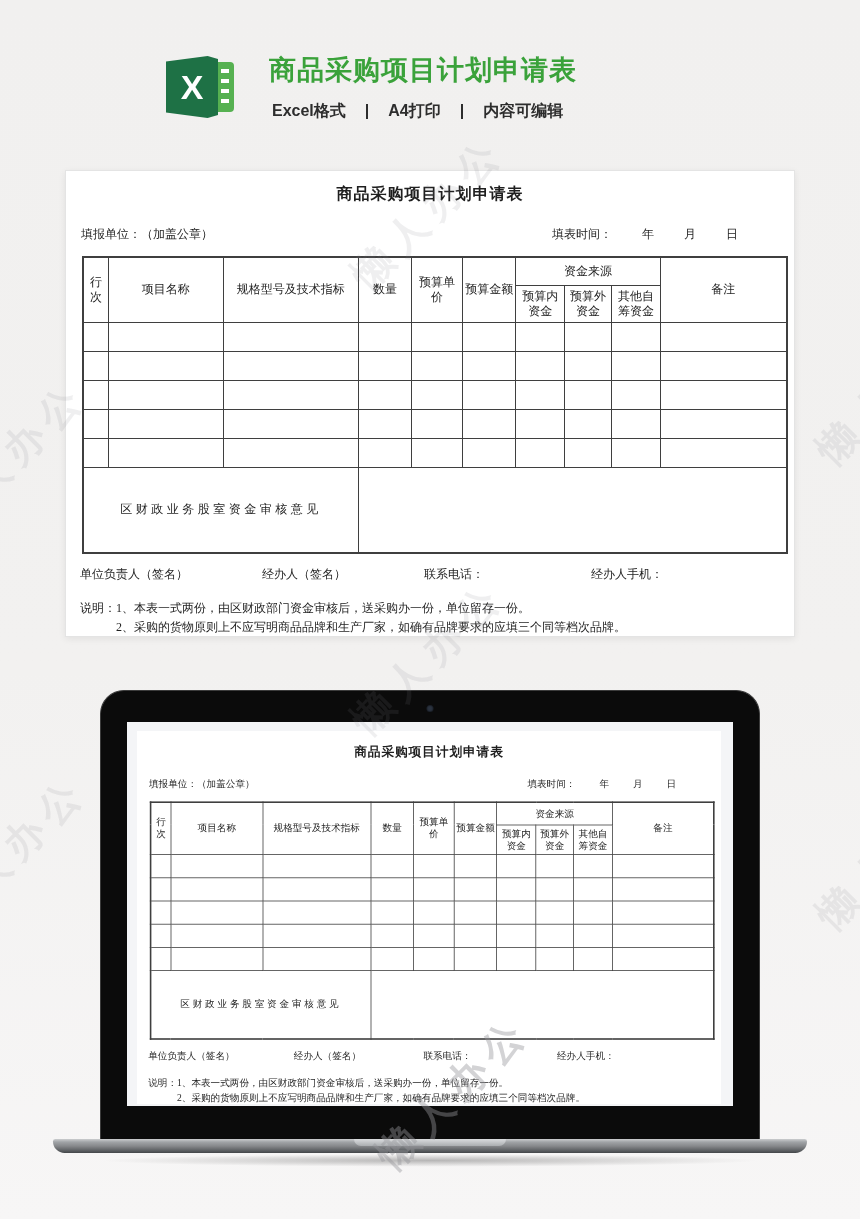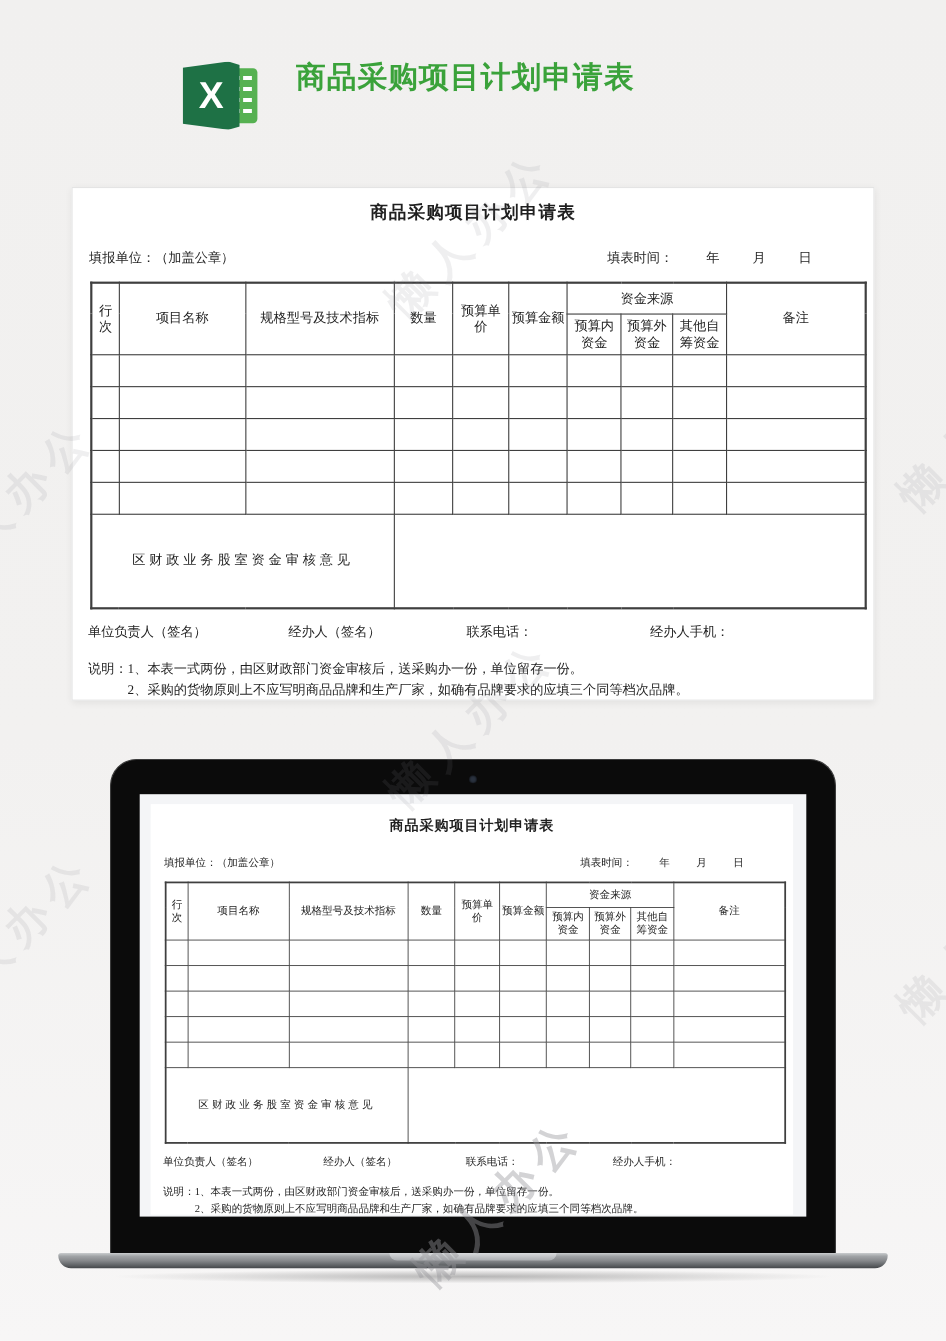--- a/index.html
+++ b/index.html
@@ -96,20 +96,23 @@
 <body>
 
 <div class="site-header">
   <div class="excel-icon">
     <div class="icon-sheet"></div>
     <div class="icon-book">
         <span>X</span>
       </div>
   </div>
   <h1 class="page-title">商品采购项目计划申请表</h1>
+  <div class="page-subtitle">
+    <span>Excel格式</span><span class="sep">|</span><span>A4打印</span><span class="sep">|</span><span>内容可编辑</span>
+  </div>
 </div>
 
 <span class="wm wm1">懒人办公</span>
 <span class="wm wm2">懒人办公</span>
 <span class="wm wm3">懒人办公</span>
 <span class="wm wm4">懒人办公</span>
 <span class="wm wm5">懒人办公</span>
 <span class="wm wm6">懒人办公</span>
 <span class="wm wm7">懒人办公</span>
 

